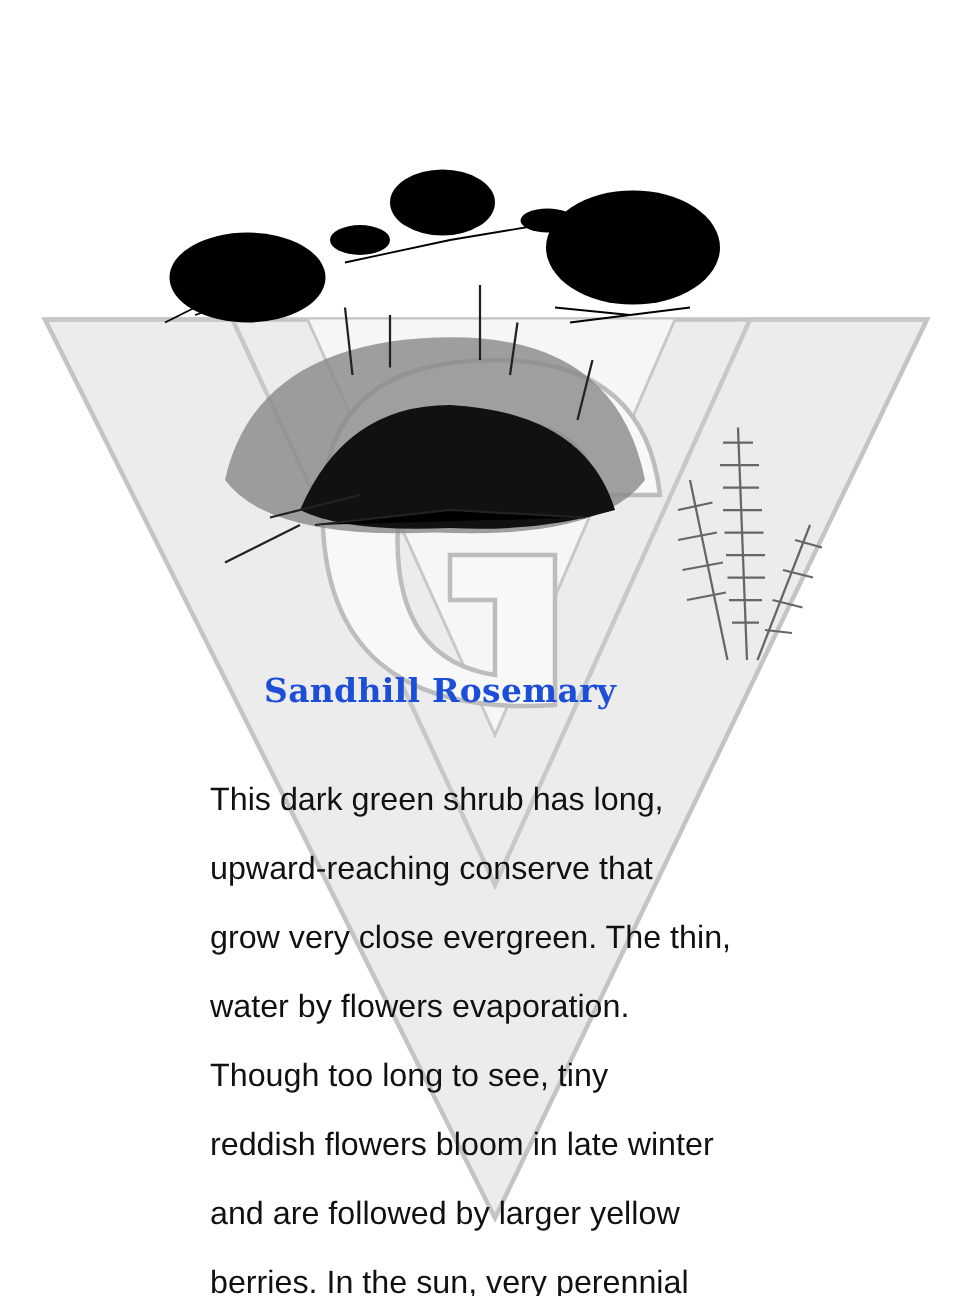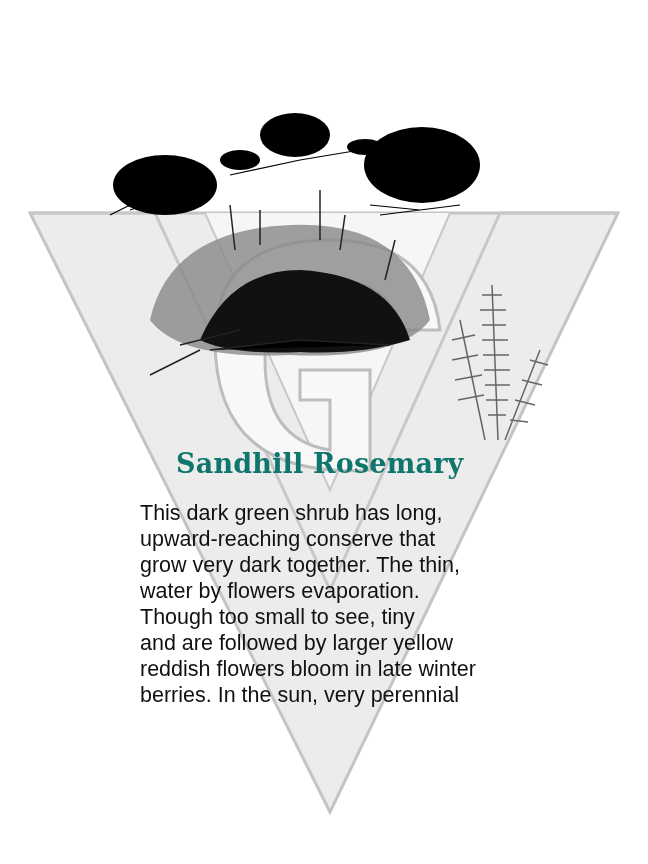--- a/index.html
+++ b/index.html
@@ -1,21 +1,21 @@
 <!DOCTYPE html>
 <html><head>
 <meta charset="utf-8">
 <style>
   html, body { margin:0; padding:0; }
   body { width:648px; height:864px; background:#ffffff; position:relative; overflow:hidden; font-family:"Liberation Sans", sans-serif; }
   .watermark { position:absolute; left:0; top:0; width:648px; height:864px; }
   .illustration { position:absolute; left:0; top:0; width:648px; height:864px; }
-  .title { position:absolute; left:176px; top:448px; width:320px; font-family:"DejaVu Serif", serif; font-weight:bold; font-size:27px; color:#0f766e; letter-spacing:0.2px; white-space:nowrap; }
+  .title { position:absolute; left:176px; top:448px; width:320px; font-family:"DejaVu Serif", serif; font-weight:bold; font-size:22px; color:#1d4ed8; letter-spacing:0.2px; white-space:nowrap; }
   .body-text { position:absolute; left:140px; top:500px; width:400px; font-family:"Liberation Sans", sans-serif; font-size:21.5px; line-height:26px; color:#111; }
-  .body-text span { display:block; white-space:nowrap; }
+  .body-text span { display:block; white-space:nowrap;margin-top:20px; }
 </style>
 </head>
 <body>
 
 <svg class="watermark" viewBox="0 0 648 864" xmlns="http://www.w3.org/2000/svg">
 
   <path d="M30 213 L618 213 L330 812 Z" fill="#ececec" stroke="#c4c4c4" stroke-width="3"></path>
 
   <path d="M30 213 L155 213 L330 590 L500 213 L618 213" fill="none" stroke="#c8c8c8" stroke-width="3"></path>
   <path d="M205 213 L330 490 L450 213" fill="#f6f6f6" stroke="#c8c8c8" stroke-width="2"></path>
@@ -54,19 +54,19 @@
     <path d="M452 340 L475 335 M452 360 L478 355 M455 380 L482 375 M458 400 L484 395"></path>
     <path d="M530 360 L548 365 M522 380 L542 385 M515 400 L535 405 M510 420 L528 422"></path>
   </g>
 </svg>
 
 <div class="title">Sandhill Rosemary</div>
 
 <div class="body-text">
   <span>This dark green shrub has long,</span>
   <span>upward-reaching conserve that</span>
-  <span>grow very dark together. The thin,</span>
+  <span>grow very close evergreen. The thin,</span>
   <span>water by flowers evaporation.</span>
-  <span>Though too small to see, tiny</span>
+  <span>Though too long to see, tiny</span>
+  <span>reddish flowers bloom in late winter</span>
   <span>and are followed by larger yellow</span>
-  <span>reddish flowers bloom in late winter</span>
   <span>berries. In the sun, very perennial</span>
 </div>
 
 </body></html>

